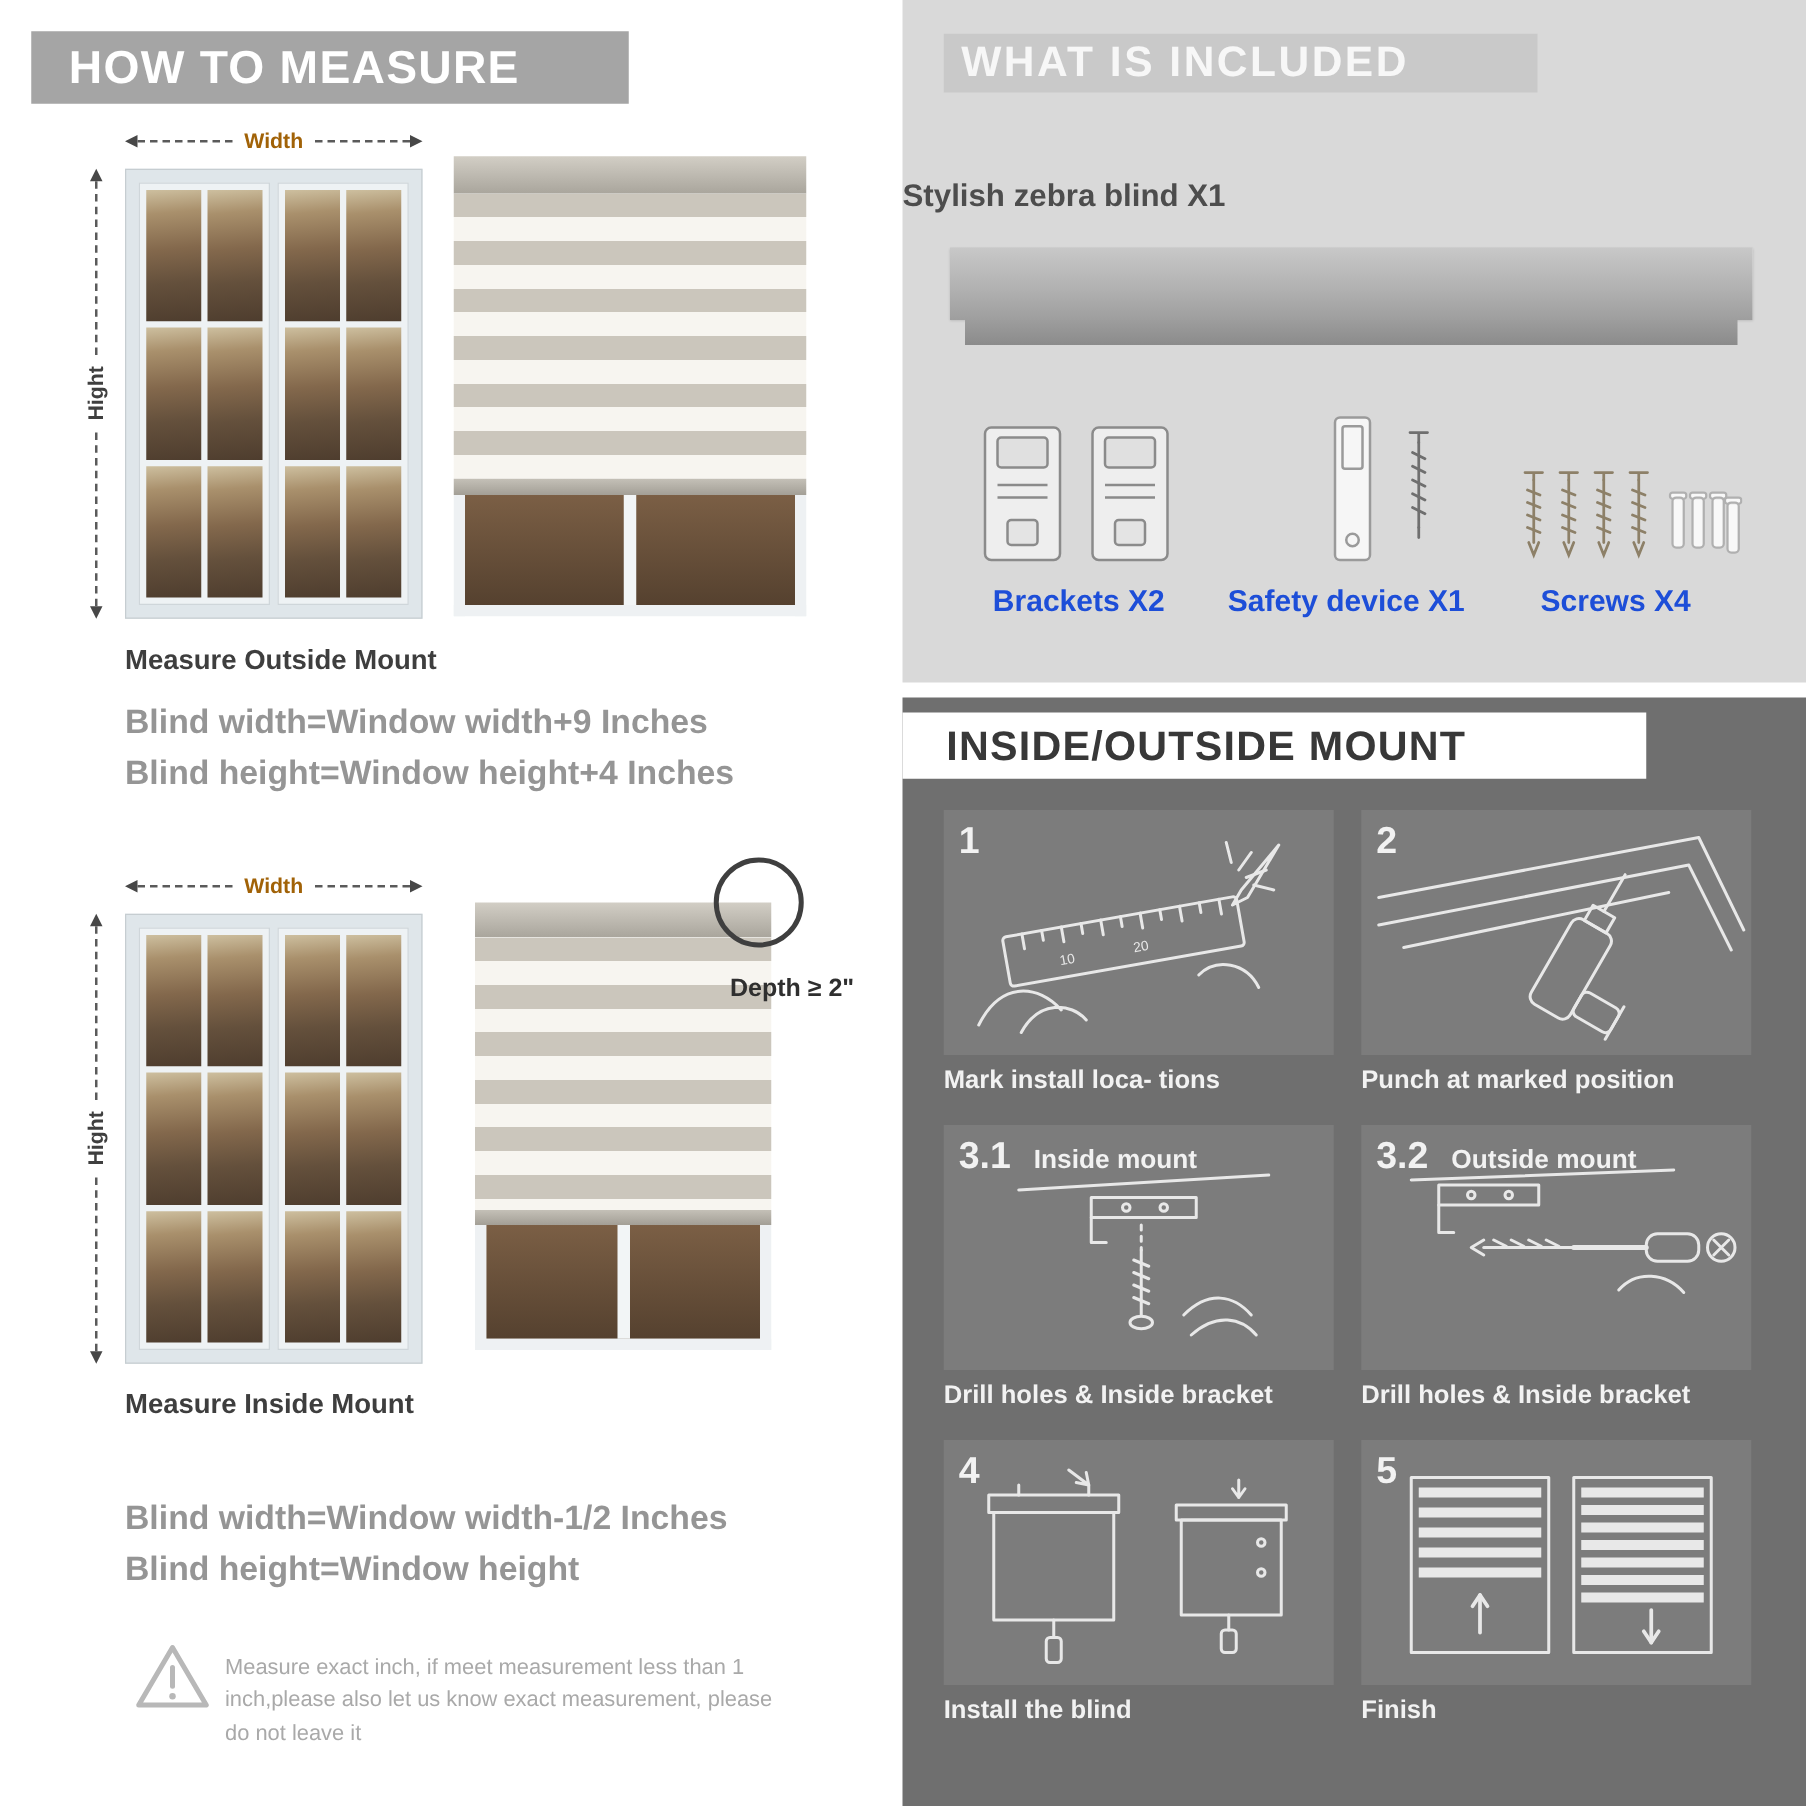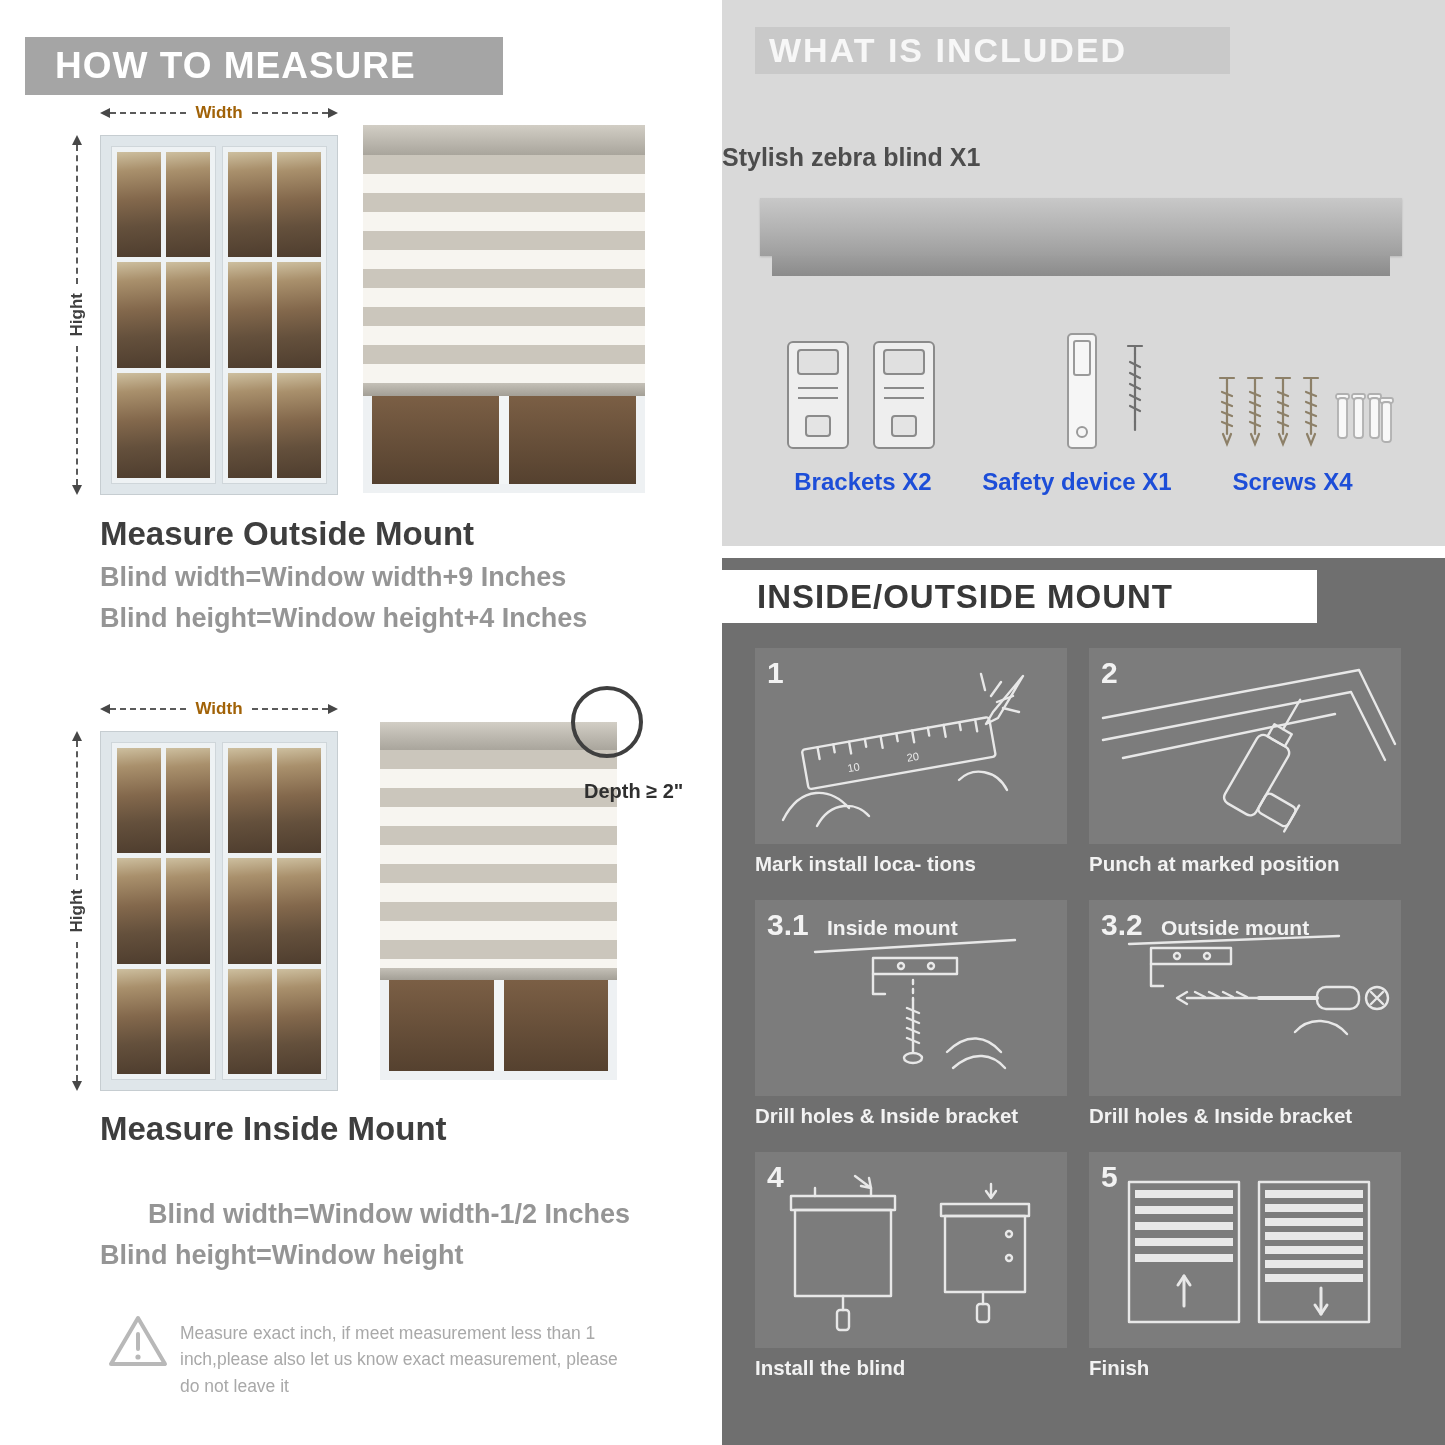--- a/index.html
+++ b/index.html
@@ -3,21 +3,21 @@
 <meta charset="utf-8">
 <style>
   *{margin:0;padding:0;box-sizing:border-box;}
   html,body{width:1445px;height:1445px;}
   body{background:#fff;font-family:"Liberation Sans",sans-serif;}
   #canvas{position:relative;width:1445px;height:1445px;overflow:hidden;background:#fff;}
   .abs{position:absolute;}
 
   
   .htm-banner{left:25px;top:25px;width:478px;height:58px;background:#a5a5a5;color:#ffffff;
-    font-size:37px;font-weight:bold;line-height:58px;padding-left:30px;letter-spacing:1px;margin-top:12px;}
+    font-size:37px;font-weight:bold;line-height:58px;padding-left:30px;letter-spacing:1px;}
 
   .window{background:#dfe6ea;padding:10px;border:1px solid #c6cdd1;display:flex;gap:6px;}
   .sash{flex:1;background:#eef2f4;border:1px solid #cfd6da;padding:5px;display:grid;
     grid-template-columns:1fr 1fr;grid-template-rows:1fr 1fr 1fr;gap:5px;}
   .sash i{display:block;background:linear-gradient(175deg,#cdbf9f 0%,#a9906c 18%,#83684c 45%,#64503c 70%,#4e3d2e 100%);}
 
   .h-arrow{display:flex;align-items:center;height:18px;}
   .v-arrow{display:flex;flex-direction:column;align-items:center;width:18px;}
   .ah{width:0;height:0;}
   .ah.left{border-top:5px solid transparent;border-bottom:5px solid transparent;border-right:10px solid #474747;}
@@ -29,21 +29,21 @@
   .h-arrow .lbl{font-size:17px;font-weight:bold;color:#a16207;padding:0 9px;white-space:nowrap;}
   .v-arrow .lbl{font-size:17px;font-weight:bold;color:#3f3f3f;writing-mode:vertical-rl;transform:rotate(180deg);padding:9px 0;}
 
   .blind{display:block;}
   .blind .cassette{height:30px;background:linear-gradient(180deg,#d2cec5,#a9a59c);}
   .blind .bbody{background:repeating-linear-gradient(180deg,#cbc6bc 0px,#cbc6bc 19px,#f7f5f0 19px,#f7f5f0 38px);}
   .blind .rail{height:13px;background:linear-gradient(180deg,#c4c0b7,#a39f96);}
   .blind .sliver{border:9px solid #eef1f3;border-top:none;background:linear-gradient(180deg,#7b5f45,#55412f);position:relative;}
   .blind .mullion{position:absolute;left:50%;top:0;bottom:0;width:10px;margin-left:-5px;background:#f2f5f6;}
 
-  .section-title{font-size:33px;font-weight:bold;color:#3e3e3e;}
+  .section-title{font-size:22px;font-weight:bold;color:#3e3e3e;}
   .formula{font-size:27px;font-weight:bold;color:#959595;white-space:nowrap;}
 
   .callout{width:72px;height:72px;border:4px solid #3f3f3f;border-radius:50%;}
   .depth-lbl{font-size:20px;font-weight:bold;color:#2f2f2f;white-space:nowrap;}
 
   .warning-text{font-size:17.5px;color:#a9a9a9;line-height:1.5;}
 
   
   .included-panel{left:722px;top:0;width:723px;height:546px;background:#d9d9d9;}
   .included-banner{left:755px;top:27px;width:475px;height:47px;background:#c9c9c9;color:#f7f7f7;
@@ -155,21 +155,21 @@
     <div class="bbody" style="height:218px;"></div>
     <div class="rail" style="height:12px;"></div>
     <div class="sliver" style="height:100px;">
         <div class="mullion"></div>
       </div>
   </div>
   <div class="abs callout" style="left:571px;top:686px;"></div>
   <div class="abs depth-lbl" style="left:584px;top:780px;">Depth ≥ 2"</div>
 
   <div class="abs section-title" style="left:100px;top:1110px;">Measure Inside Mount</div>
-  <div class="abs formula" style="left:100px;top:1199px;margin-left:48px;">Blind width=Window width-1/2 Inches</div>
+  <div class="abs formula" style="left:100px;top:1199px;">Blind width=Window width-1/2 Inches</div>
   <div class="abs formula" style="left:100px;top:1240px;">Blind height=Window height</div>
 
   <svg class="abs" style="left:105px;top:1312px;" width="66" height="60" viewBox="0 0 66 60">
     <path d="M33 6 L60 52 L6 52 Z" fill="none" stroke="#b8b8b8" stroke-width="4" stroke-linejoin="round"></path>
     <line x1="33" y1="22" x2="33" y2="37" stroke="#b8b8b8" stroke-width="4" stroke-linecap="round"></line>
     <circle cx="33" cy="45" r="2.6" fill="#b8b8b8"></circle>
   </svg>
   <div class="abs warning-text" style="left:180px;top:1320px;width:452px;">Measure exact inch, if meet measurement less than 1 inch,please also let us know exact measurement, please do not leave it</div>
 
   <div class="abs included-panel"></div>

